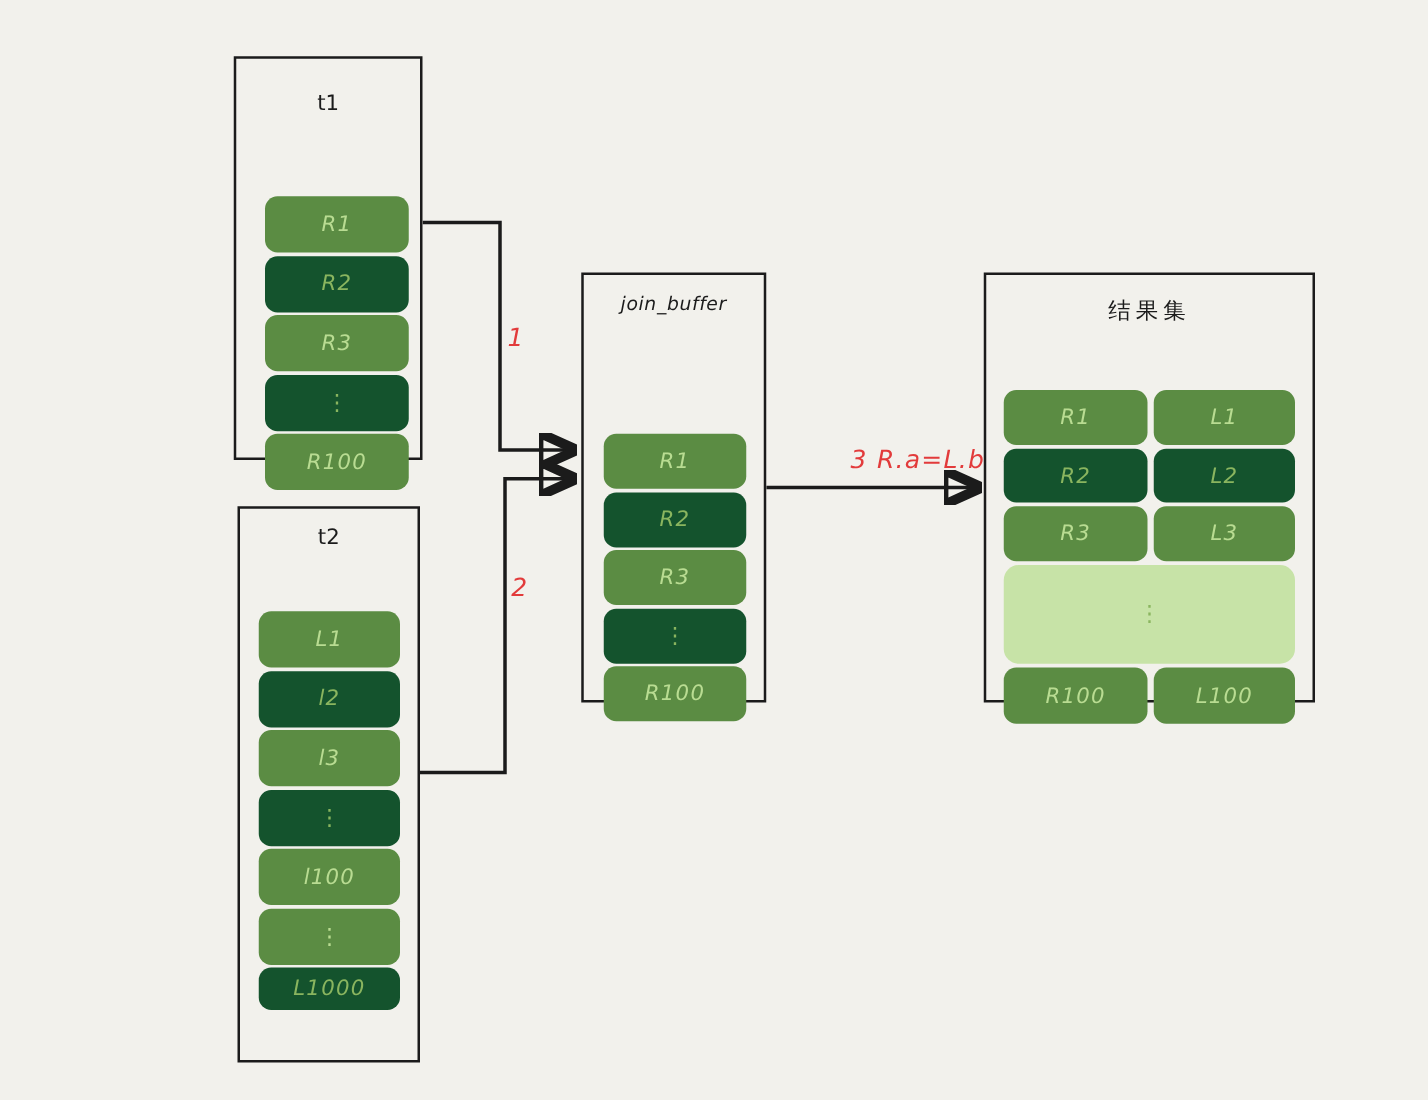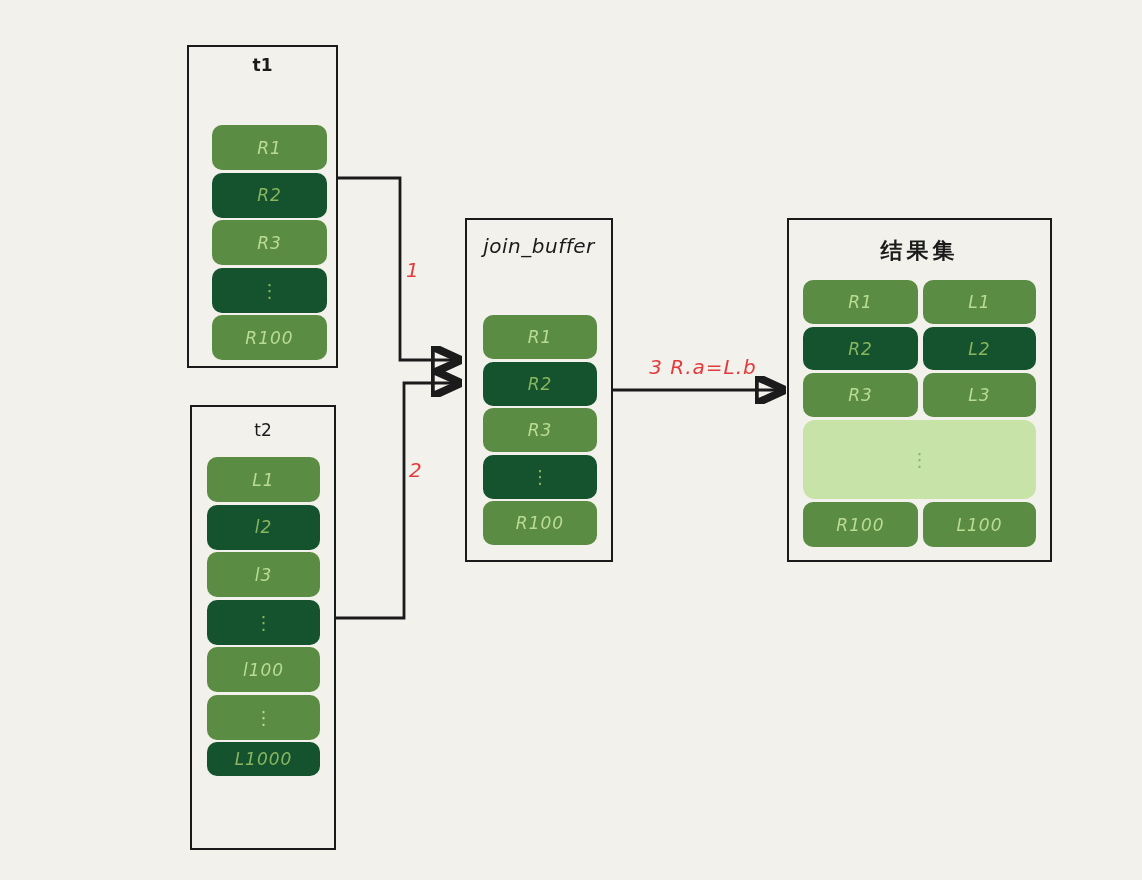--- a/index.html
+++ b/index.html
@@ -31,20 +31,21 @@
   }
   .hand {
     font-style: italic;
     letter-spacing: 0.5px;
   }
   .rows {
     position: absolute;
     display: flex;
     flex-direction: column;
     gap: 2.5px;
+    margin-top: 32px;
   }
   .row {
     border-radius: 10px;
     display: flex;
     align-items: center;
     justify-content: center;
     font-size: 17px;
     font-style: italic;
     letter-spacing: 1px;
     flex: none;
@@ -109,24 +110,24 @@
         <path d="M0,0 L11,5 L0,10 Z" fill="#1b1b1b" stroke="none"></path>
       </marker>
     </defs>
     <path d="M338,178 L400,178 L400,360 L456,360" marker-end="url(#ah)"></path>
     <path d="M335,618 L404,618 L404,383 L456,383" marker-end="url(#ah)"></path>
     <path d="M613,390 L780,390" marker-end="url(#ah)"></path>
   </svg>
 
   <div class="red-label" style="left:406px; top:258px;">1</div>
   <div class="red-label" style="left:409px; top:458px;">2</div>
-  <div class="red-label" style="left:618px; top:355px; width:170px; text-align:center;">3  R.a=L.b</div>
+  <div class="red-label" style="left:618px; top:355px; width:170px; text-align:right;">3  R.a=L.b</div>
 
   <div class="box" style="left:187px; top:45px; width:151px; height:323px;">
-    <div class="box-title" style="top:8px;font-weight:bold;">t1</div>
+    <div class="box-title" style="top:26px;">t1</div>
     <div class="rows" style="left:23px; top:78px; width:115px;">
       <div class="row dark" style="height:45px;">R1</div>
       <div class="row light" style="height:45px;">R2</div>
       <div class="row dark" style="height:45px;">R3</div>
       <div class="row light dots" style="height:45px;">⋮</div>
       <div class="row dark" style="height:45px;">R100</div>
     </div>
   </div>
 
   <div class="box" style="left:190px; top:405px; width:146px; height:445px;padding-left:40px;">
@@ -136,32 +137,32 @@
       <div class="row light" style="height:45px;">l2</div>
       <div class="row dark" style="height:45px;">l3</div>
       <div class="row light dots" style="height:45px;">⋮</div>
       <div class="row dark" style="height:45px;">l100</div>
       <div class="row dark dots" style="height:45px;">⋮</div>
       <div class="row light" style="height:34px;">L1000</div>
     </div>
   </div>
 
   <div class="box" style="left:465px; top:218px; width:148px; height:344px;">
-    <div class="box-title hand" style="top:14px; font-size:20px;">join_buffer</div>
+    <div class="box-title hand" style="top:14px; font-size:15px;">join_buffer</div>
     <div class="rows" style="left:16px; top:95px; width:114px;">
       <div class="row dark" style="height:44px;">R1</div>
       <div class="row light" style="height:44px;">R2</div>
       <div class="row dark" style="height:44px;">R3</div>
       <div class="row light dots" style="height:44px;">⋮</div>
       <div class="row dark" style="height:44px;">R100</div>
     </div>
   </div>
 
   <div class="box" style="left:787px; top:218px; width:265px; height:344px;">
-    <div class="box-title" style="top:16px; font-weight:bold; font-size:22px; letter-spacing:4px;">结果集</div>
+    <div class="box-title" style="top:16px; font-weight:normal; font-size:18px; letter-spacing:4px;">结果集</div>
     <div class="rows" style="left:14px; top:60px; width:233px; gap:3px;">
       <div class="pair dark">
         <div class="cell l" style="height:44px;">R1</div>
         <div class="cell r" style="height:44px;">L1</div>
       </div>
       <div class="pair">
         <div class="cell l row light" style="height:43px;">R2</div>
         <div class="cell r row light" style="height:43px;">L2</div>
       </div>
       <div class="pair dark">

